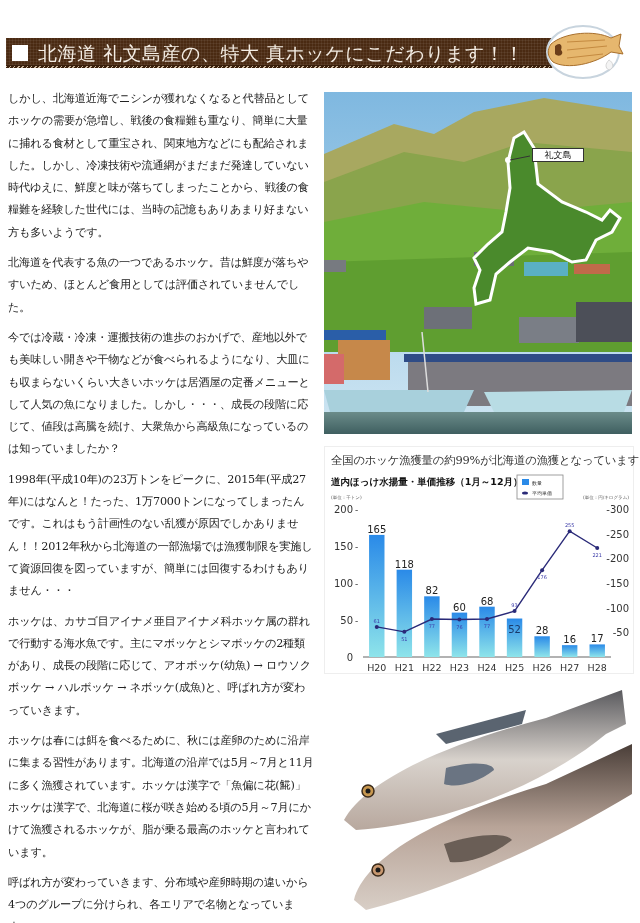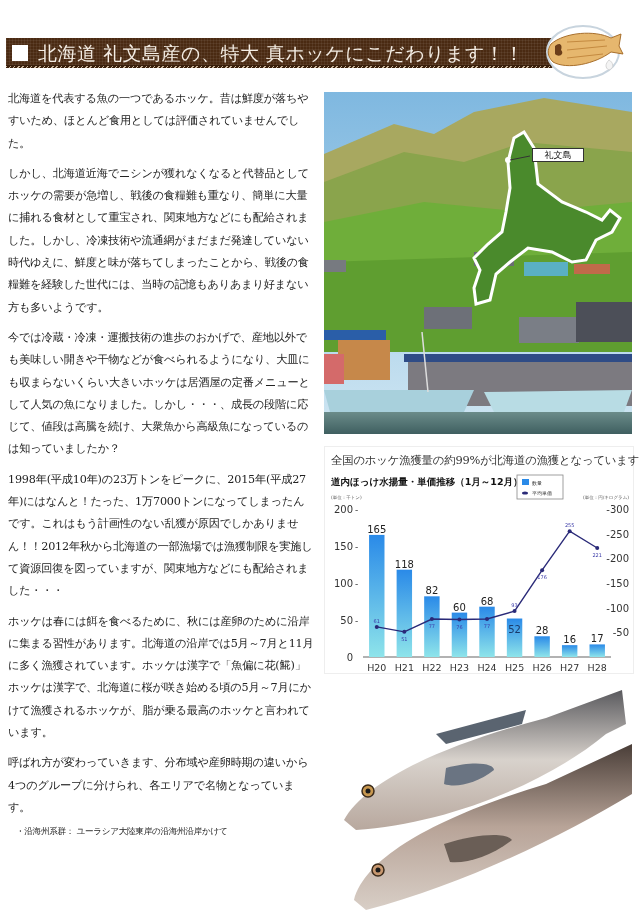--- a/index.html
+++ b/index.html
@@ -65,24 +65,25 @@
 </div>
 <svg class="fish-plate" viewBox="0 0 82 56">
   <ellipse cx="40" cy="28" rx="36" ry="26" fill="#ffffff" stroke="#c8d4de" stroke-width="2"></ellipse>
   <path d="M8 20 C22 8 52 6 68 14 L78 10 L76 22 L80 30 L68 28 C52 40 24 46 10 38 C4 32 4 26 8 20 Z" fill="#e6b76e" stroke="#a86f2c" stroke-width="1"></path>
   <path d="M12 22 C16 18 20 20 18 26 C22 30 16 34 12 30 Z" fill="#6b3e1a"></path>
   <path d="M24 18 L62 16 M24 26 L64 22 M24 34 L60 30" stroke="#c48a40" stroke-width="1" fill="none"></path>
   <path d="M66 36 C70 38 72 44 66 46 C62 44 62 40 66 36 Z" fill="#f4f4f4" stroke="#ccc" stroke-width="0.8"></path>
 </svg>
 
 <div class="col-left">
+  <p class="para">しかし、北海道近海でニシンが獲れなくなると代替品としてホッケの需要が急増し、戦後の食糧難も重なり、簡単に大量に捕れる食材として重宝され、関東地方などにも配給されました。しかし、冷凍技術や流通網がまだまだ発達していない時代ゆえに、鮮度と味が落ちてしまったことから、戦後の食糧難を経験した世代には、当時の記憶もありあまり好まない方も多いようです。</p>
   <p class="para">北海道を代表する魚の一つであるホッケ。昔は鮮度が落ちやすいため、ほとんど食用としては評価されていませんでした。</p>
-  <p class="para">しかし、北海道近海でニシンが獲れなくなると代替品としてホッケの需要が急増し、戦後の食糧難も重なり、簡単に大量に捕れる食材として重宝され、関東地方などにも配給されました。しかし、冷凍技術や流通網がまだまだ発達していない時代ゆえに、鮮度と味が落ちてしまったことから、戦後の食糧難を経験した世代には、当時の記憶もありあまり好まない方も多いようです。</p>
   <p class="para">今では冷蔵・冷凍・運搬技術の進歩のおかげで、産地以外でも美味しい開きや干物などが食べられるようになり、大皿にも収まらないくらい大きいホッケは居酒屋の定番メニューとして人気の魚になりました。しかし・・・、成長の段階に応じて、値段は高騰を続け、大衆魚から高級魚になっているのは知っていましたか？</p>
-  <p class="para">1998年(平成10年)の23万トンをピークに、2015年(平成27年)にはなんと！たった、1万7000トンになってしまったんです。これはもう計画性のない乱獲が原因でしかありません！！2012年秋から北海道の一部漁場では漁獲制限を実施して資源回復を図っていますが、関東地方などにも配給されました・・・</p>
+  <p class="para">1998年(平成10年)の23万トンをピークに、2015年(平成27年)にはなんと！たった、1万7000トンになってしまったんです。これはもう計画性のない乱獲が原因でしかありません！！2012年秋から北海道の一部漁場では漁獲制限を実施して資源回復を図っていますが、簡単には回復するわけもありません・・・</p>
+  <p class="para">ホッケは、カサゴ目アイナメ亜目アイナメ科ホッケ属の群れで行動する海水魚です。主にマボッケとシマボッケの2種類があり、成長の段階に応じて、アオボッケ(幼魚) → ロウソクボッケ → ハルボッケ → ネボッケ(成魚)と、呼ばれ方が変わっていきます。</p>
   <p class="para">ホッケは春には餌を食べるために、秋には産卵のために沿岸に集まる習性があります。北海道の沿岸では5月～7月と11月に多く漁獲されています。ホッケは漢字で「魚偏に花(𩸽)」ホッケは漢字で、北海道に桜が咲き始める頃の5月～7月にかけて漁獲されるホッケが、脂が乗る最高のホッケと言われています。</p>
   <p class="para">呼ばれ方が変わっていきます、分布域や産卵時期の違いから4つのグループに分けられ、各エリアで名物となっています。</p>
   <div class="list">
     <div class="list-item">・沿海州系群： ユーラシア大陸東岸の沿海州沿岸かけて</div>
 
   </div>
 
 </div>
 
 <div class="photo">

